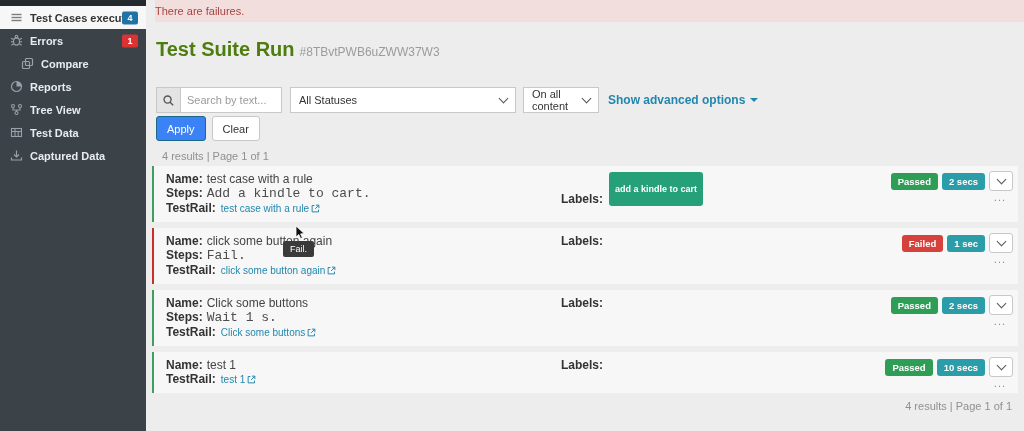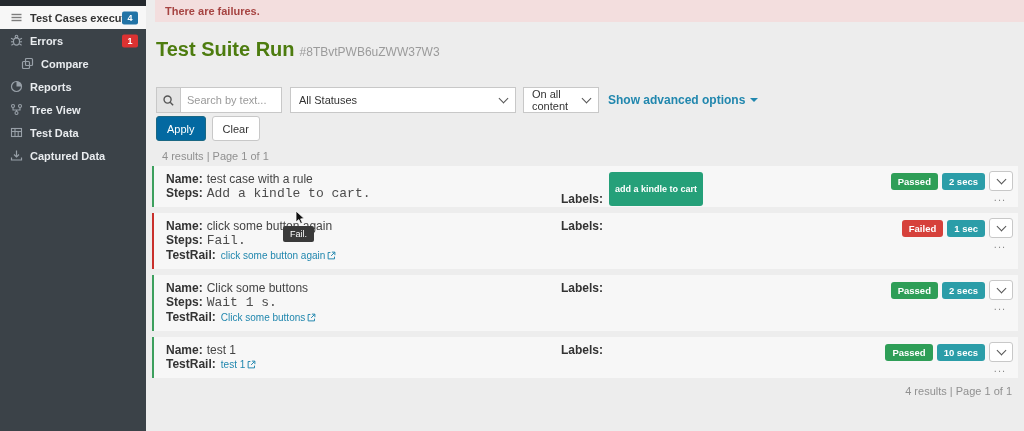--- a/index.html
+++ b/index.html
@@ -10,21 +10,21 @@
   .sidebar-topstrip{height:6px;background:#24292e}
   .sb-item{position:relative;display:flex;align-items:center;height:23px;padding-left:10px;color:#e9ecef;font-size:11px;font-weight:700;cursor:pointer;white-space:nowrap}
   .sb-item.active{background:#f7f7f7;color:#333}
   .sb-item.indent{padding-left:21px}
   .sb-item .ic{width:13px;height:13px;margin-right:7px;color:#98a0a8;flex:none;display:flex;align-items:center;justify-content:center}
   .sb-item.active .ic{color:#7d7d7d}
   .sb-badge{position:absolute;right:8px;top:50%;transform:translateY(-50%);min-width:8px;text-align:center;color:#fff;font-size:9px;font-weight:700;padding:2px 4px;border-radius:2px;line-height:9px}
 
   
   .main{position:absolute;left:146px;top:0;right:0;bottom:0}
-  .banner{margin-left:9px;height:22px;line-height:22px;background:#f3dede;color:#a64442;font-size:11px;font-weight:700;padding-left:10px}
+  .banner{margin-left:9px;height:22px;line-height:22px;background:#f3dede;color:#a64442;font-size:11px;font-weight:400;}
   .titlebar{margin:16px 0 0 10px;white-space:nowrap}
   .title{font-size:20px;font-weight:700;color:#4d7c0f}
   .runid{font-size:12px;color:#9b9b9b;margin-left:5px;font-weight:400}
 
   .filters{display:flex;align-items:center;margin:26px 0 0 10px;height:26px}
   .search-btn{width:24px;height:26px;background:#e4e4e4;border:1px solid #c8c8c8;border-right:none;display:flex;align-items:center;justify-content:center;box-sizing:border-box;cursor:pointer}
   .search-input{width:102px;height:26px;border:1px solid #c8c8c8;box-sizing:border-box;padding:0 6px;font-size:11px;color:#333;background:#fff;outline:none;font-family:inherit}
   .search-input::placeholder{color:#9a9a9a}
   .sel{height:26px;box-sizing:border-box;border:1px solid #c8c8c8;background:#fff;display:flex;align-items:center;font-size:11px;color:#333;padding:0 8px;cursor:pointer}
   .sel .schev{margin-left:auto;width:6px;height:6px;border-right:1.4px solid #555;border-bottom:1.4px solid #555;transform:rotate(45deg);margin-top:-3px;flex:none}
@@ -185,30 +185,37 @@
       <span>On all content</span>
       <span class="schev"></span>
     </div>
     <a class="adv-link">
       <span>Show advanced options</span>
       <span class="caret"></span>
     </a>
   </div>
 
   <div class="btnrow">
-    <button class="btn apply" style="background: #0369a1;">Apply</button>
+    <button class="btn apply" style="background: #3b82f6;">Apply</button>
     <button class="btn clear">Clear</button>
   </div>
 
   <div class="summary">4 results | Page 1 of 1</div>
 
   <div class="results">
       <div class="rrow passed" style="border-left-color:#3da05e">
         <div class="line"><span class="lbl">Name:</span><span class="nameval">test case with a rule</span></div>
         <div class="line"><span class="lbl">Steps:</span><span class="mono"><span class="">Add a kindle to cart.</span></span></div>
+        <div class="line"><span class="lbl">TestRail:</span><a class="trlink"><span>test case with a rule</span><svg viewBox="0 0 12 12" width="9" height="9">
+              <g stroke="currentColor" fill="none" stroke-width="1.3">
+                <path d="M4.5 2H1.5v8.5H10V7.5"></path>
+                <path d="M6.5 1.5H10.5V5.5"></path>
+                <path d="M10.3 1.7L5.5 6.5"></path>
+              </g>
+            </svg></a></div>
         <div class="labels">
           <span class="lbl">Labels:</span>
           <span class="lab-badge" style="background:#25a079">add a kindle to cart</span>
         </div>
         <div class="badges">
           <span class="badge" style="background:#2e9e57">Passed</span>
           <span class="badge" style="background:#2b9da8">2 secs</span>
           <span class="chev-btn">
             <span class="chev"></span>
           </span>

